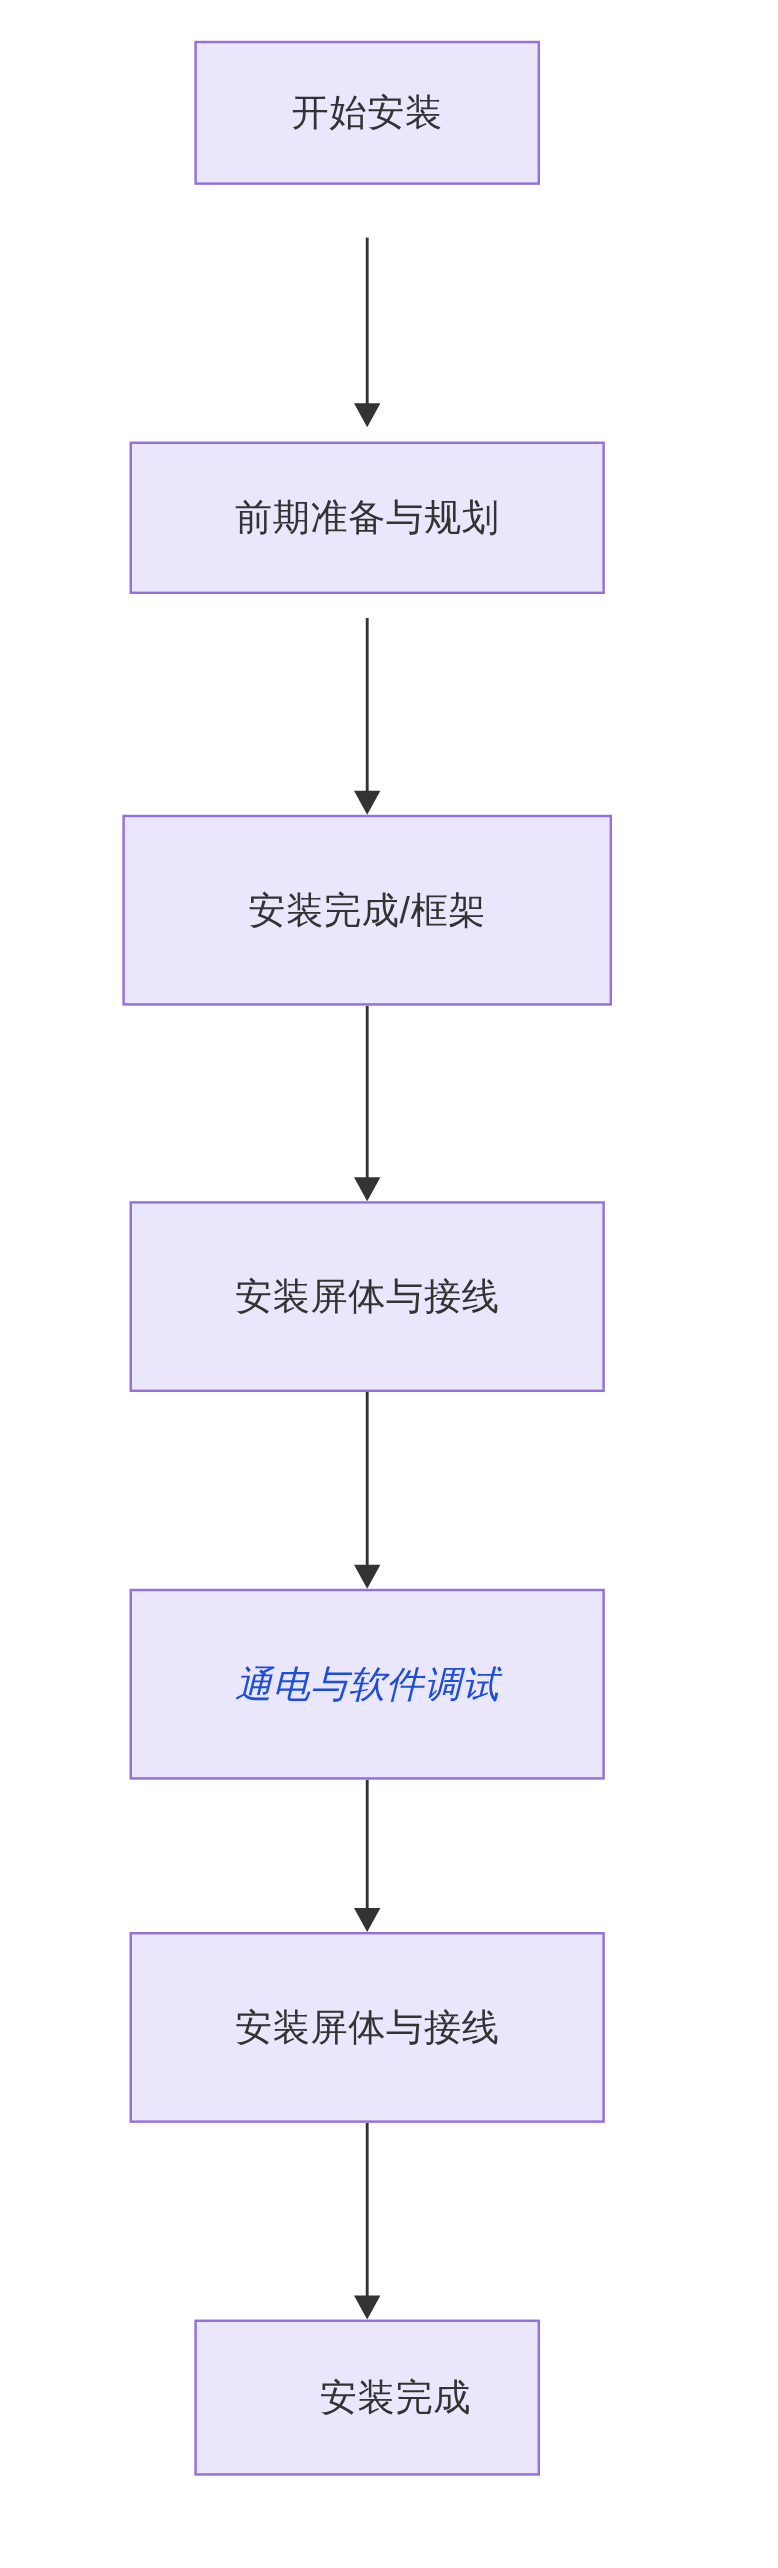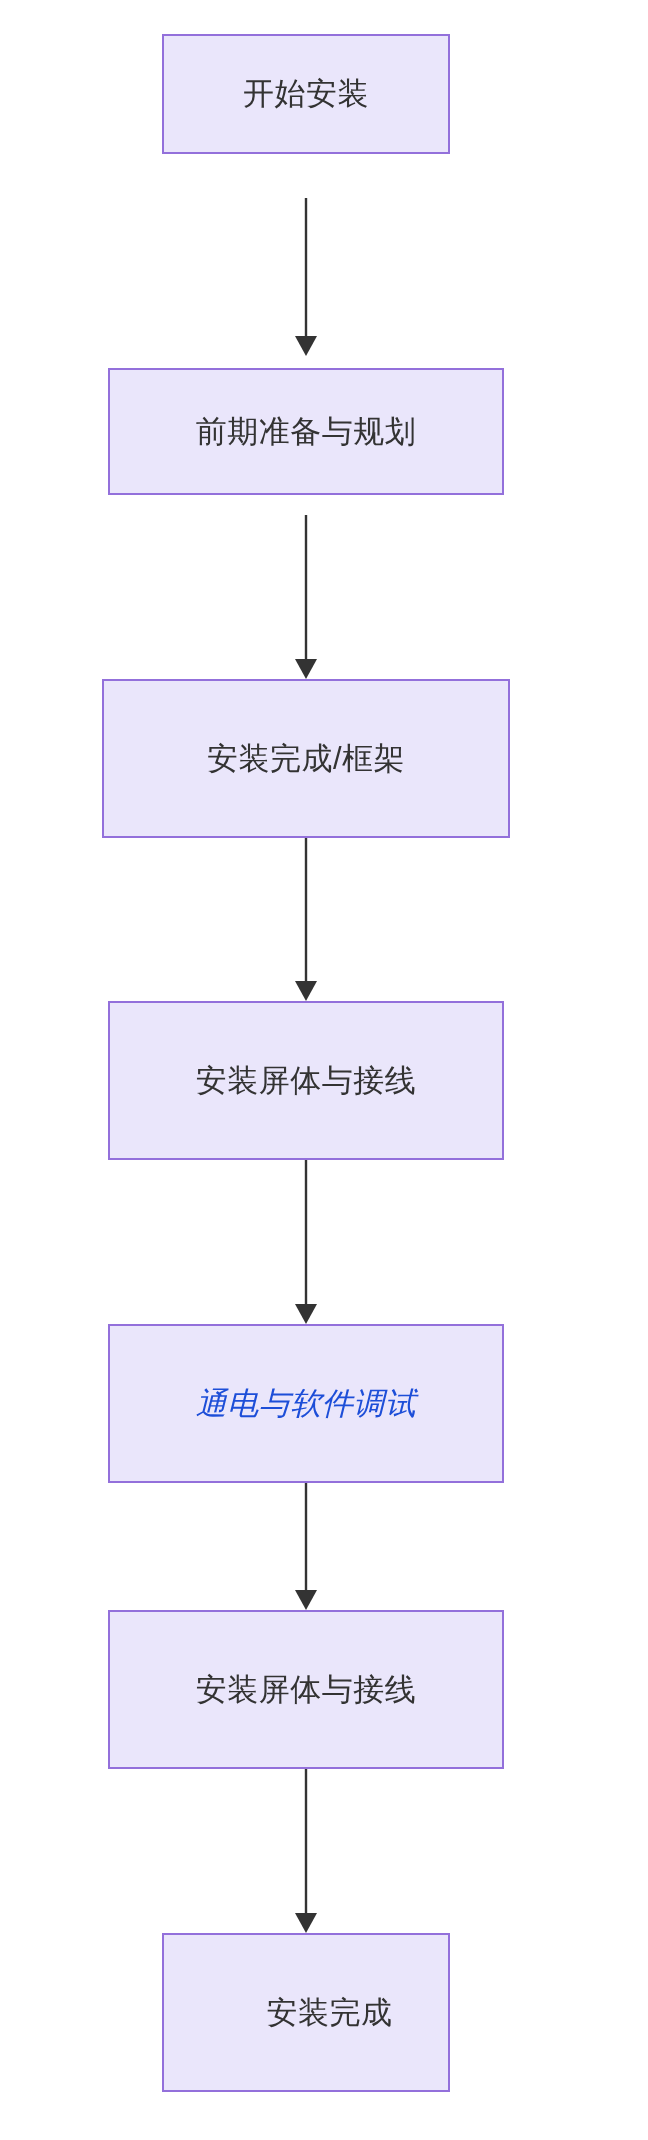--- a/index.html
+++ b/index.html
@@ -93,18 +93,18 @@
       </div>
       <div class="node" style="left: 108px; top: 1001px; width: 396px; height: 159px; background: rgb(234, 230, 251); border-color: rgb(147, 112, 219);">
         <span class="node-label" style="color: rgb(51, 51, 51); font-family: Liberation Serif, serif;">安装屏体与接线</span>
       </div>
       <div class="node" style="left: 108px; top: 1324px; width: 396px; height: 159px; background: rgb(234, 230, 251); border-color: rgb(147, 112, 219);">
         <span class="node-label" style="color: #1d4ed8; font-style: italic;">通电与软件调试</span>
       </div>
       <div class="node" style="left: 108px; top: 1610px; width: 396px; height: 159px; background: rgb(234, 230, 251); border-color: rgb(147, 112, 219);">
         <span class="node-label" style="color: rgb(51, 51, 51);">安装屏体与接线</span>
       </div>
-      <div class="node" style="left: 162px; top: 1933px; width: 288px; height: 159px; background: rgb(234, 230, 251); border-color: rgb(147, 112, 219); padding-left: 47px;">
+      <div class="node" style="left: 162px; top: 1933px; width: 288px; height: 130px; background: rgb(234, 230, 251); border-color: rgb(147, 112, 219); padding-left: 47px;">
         <span class="node-label" style="color: rgb(51, 51, 51);">安装完成</span>
       </div>
     </div>
 
 </div>
 
 </body></html>

